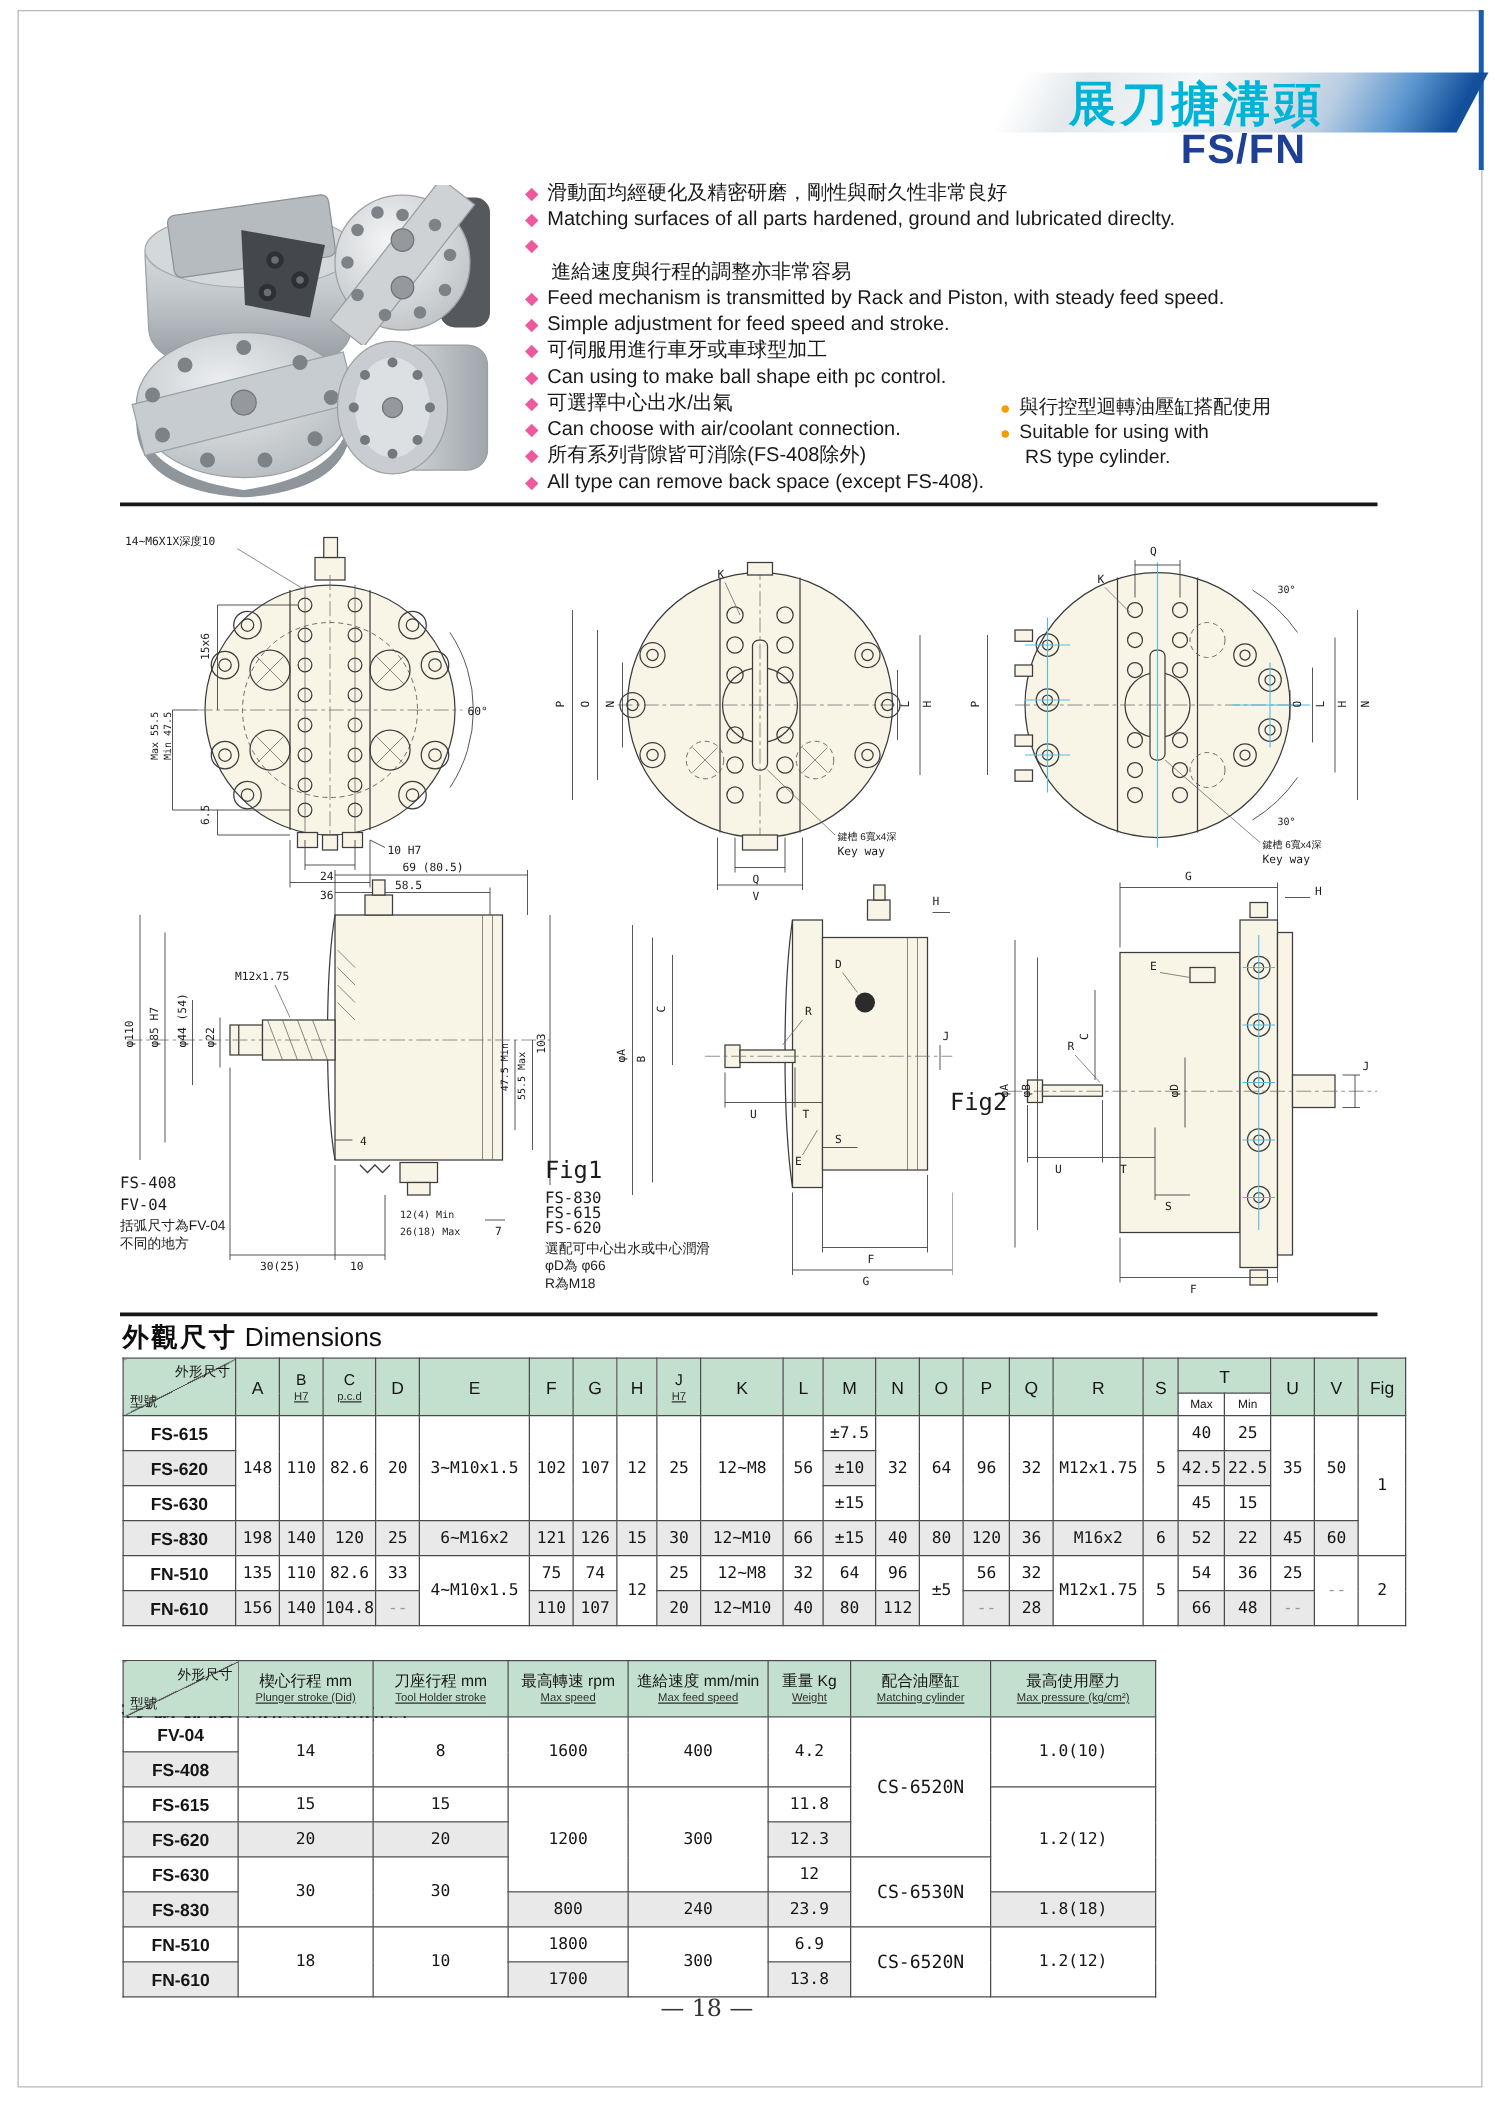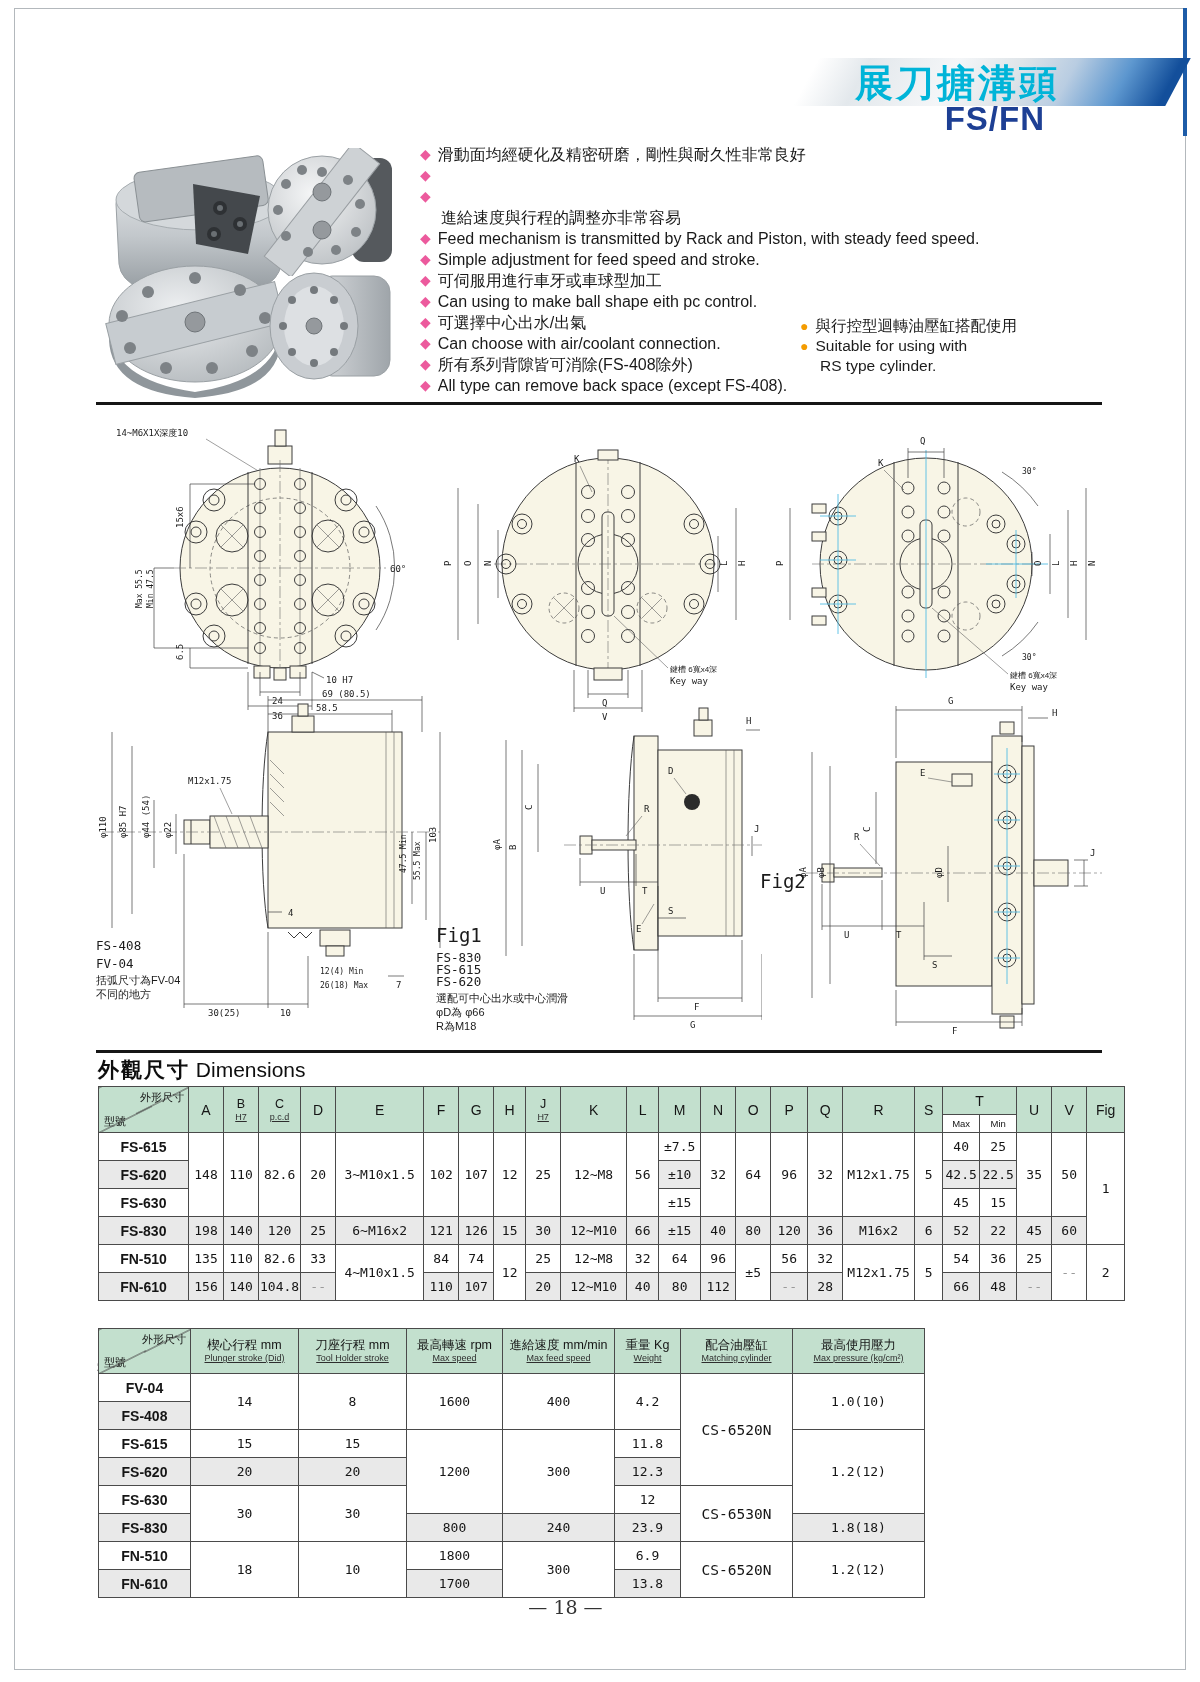--- a/index.html
+++ b/index.html
@@ -166,20 +166,21 @@
  <circle cx="56" cy="60" r="8" fill="#95999d" stroke="#6f7478"></circle>
 </svg></div>
 
 <div class="features">
     <div class="feat">
       <span class="diamond">◆</span>
       <span>滑動面均經硬化及精密研磨，剛性與耐久性非常良好</span>
     </div>
     <div class="feat">
       <span class="diamond">◆</span>
+      <span>Matching surfaces of all parts hardened, ground and lubricated direclty.</span>
     </div>
     <div class="feat">
       <span class="diamond">◆</span>
     </div>
     <div class="feat cont">
       <span>進給速度與行程的調整亦非常容易</span>
     </div>
     <div class="feat">
       <span class="diamond">◆</span>
       <span>Feed mechanism is transmitted by Rack and Piston, with steady feed speed.</span>
@@ -223,21 +224,21 @@
     <span class="dot">●</span>
     <span>Suitable for using with</span>
   </div>
   <div class="snote cont">
     <span>RS type cylinder.</span>
   </div>
 </div>
 
 <div class="rule" style="top:402px;"></div>
 
-<div class="dw" style="left:108px;top:410px;">
+<div class="dw" style="left:92px;top:410px;">
 <svg width="330" height="312" viewBox="0 0 330 312">
  <text x="8" y="26">14~M6X1X深度10</text>
  <line class="thin" x1="98" y1="29" x2="152" y2="62"></line>
  <circle class="bdy" cx="172" cy="158" r="100"></circle>
  <circle class="hid" cx="172" cy="158" r="70"></circle>
  <rect class="bdy" x="160" y="36" width="24" height="18"></rect>
       <rect class="bdy" x="167" y="20" width="11" height="16"></rect>
  <line class="ln" x1="140" y1="62" x2="140" y2="254"></line>
       <line class="ln" x1="204" y1="62" x2="204" y2="254"></line>
  <line class="thin" x1="152" y1="58" x2="152" y2="258"></line>
@@ -819,21 +820,21 @@
         <td class="g">45</td>
         <td class="g">60</td>
       </tr>
       <tr>
         <td class="mdl">FN-510</td>
         <td>135</td>
         <td>110</td>
         <td>82.6</td>
         <td>33</td>
         <td rowspan="2">4~M10x1.5</td>
-        <td>84</td>
+        <td>75</td>
         <td>74</td>
         <td rowspan="2">12</td>
         <td>25</td>
         <td>12~M8</td>
         <td>32</td>
         <td>64</td>
         <td>96</td>
         <td rowspan="2">±5</td>
         <td>56</td>
         <td>32</td>

